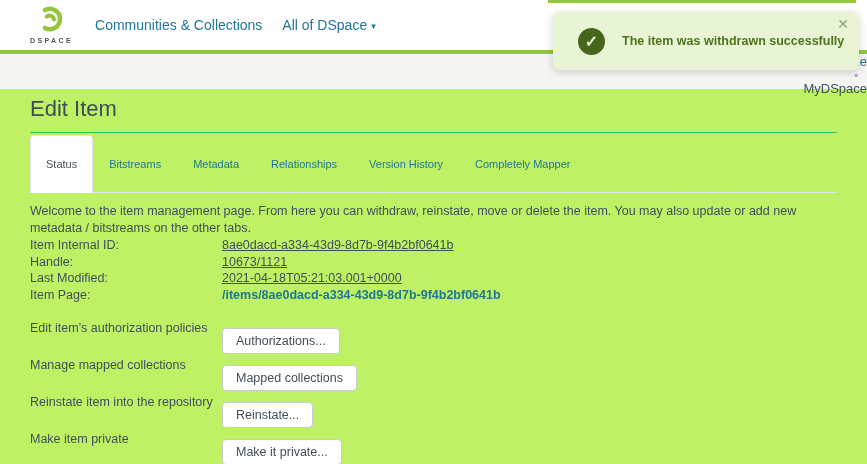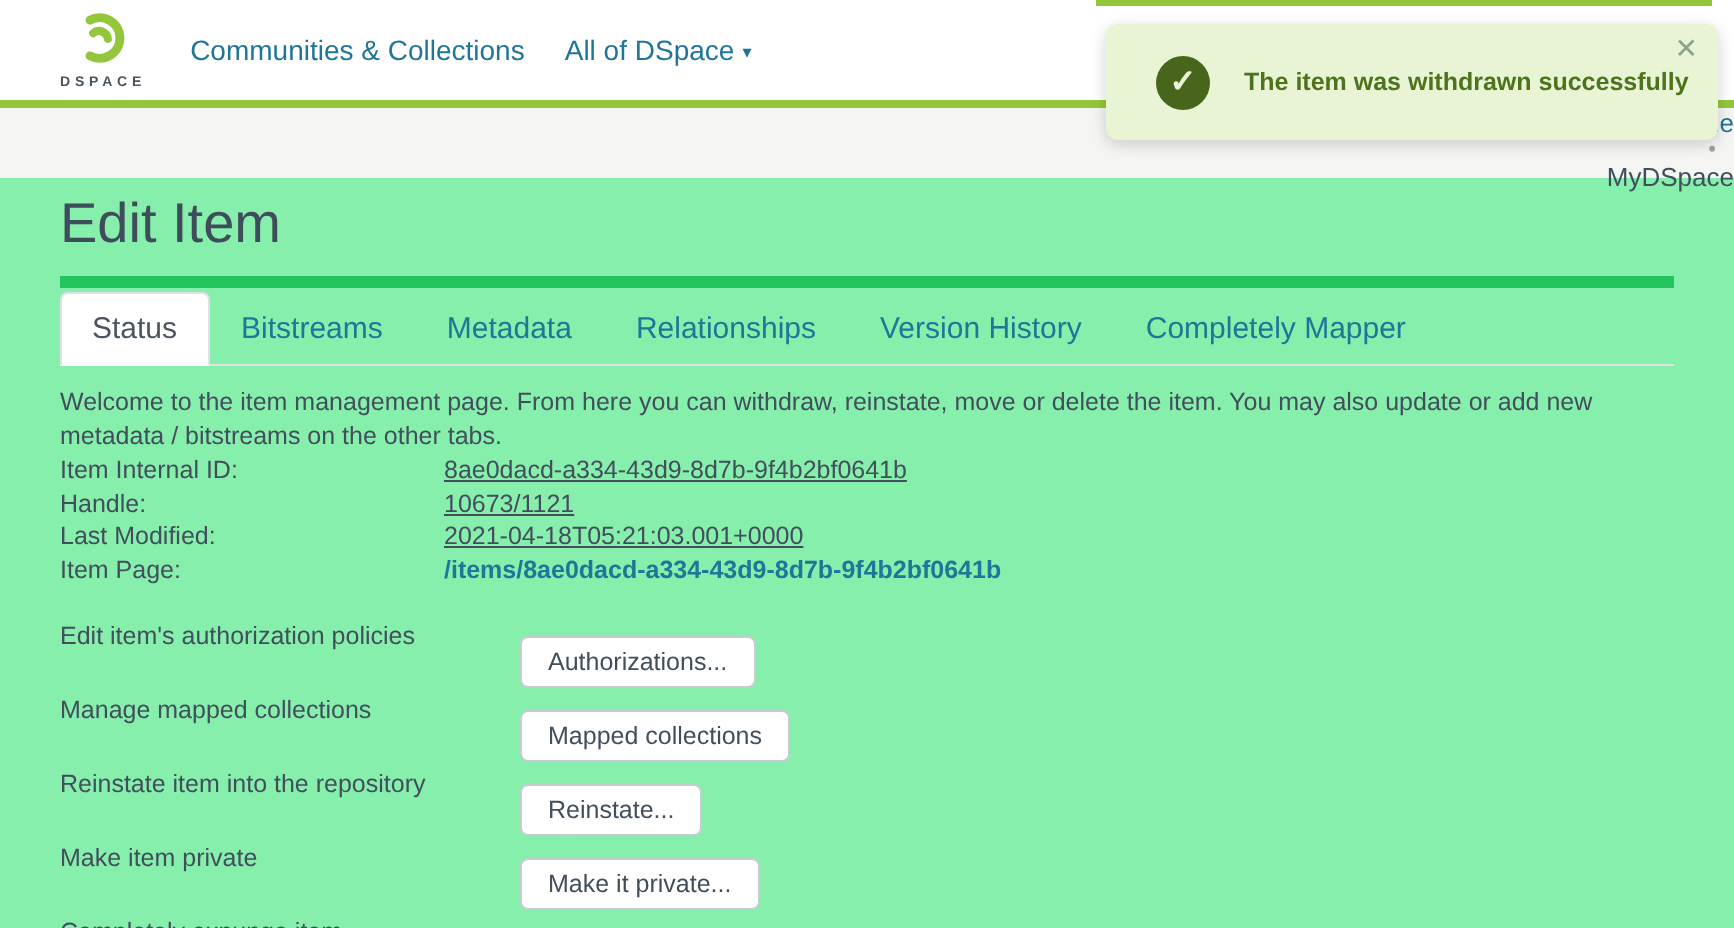--- a/index.html
+++ b/index.html
@@ -4,21 +4,21 @@
 <style>
   * { margin: 0; padding: 0; box-sizing: border-box; }
   html, body { width: 867px; height: 464px; }
   body {
     font-family: "Liberation Sans", sans-serif;
     background: #ffffff;
     color: #414e5c;
     overflow: hidden;
     position: relative;
   }
-  .viewport { position: relative; width: 867px; height: 464px; overflow: hidden; background: #86efac; }
+  .viewport { position: relative; width: 867px; height: 464px; overflow: hidden; background: #bef264; }
 
   
   .topbar { position: absolute; top: 0; left: 0; width: 867px; height: 50px; background: #fff; }
   .topbar-inner { display: flex; align-items: center; height: 50px; padding-left: 30px; }
   .logo { display: flex; flex-direction: column; align-items: center; margin-right: 22px; text-decoration: none; cursor: pointer; }
   .logo-text { font-size: 7px; font-weight: bold; letter-spacing: 2.4px; color: #4a5560; margin-top: 1px; }
   .nav-link { color: #207698; text-decoration: none; font-size: 14px; margin-right: 20px; cursor: pointer; }
   .caret { display: inline-block; font-size: 9px; color: #207698; margin-left: 4px; vertical-align: 1px; }
 
   .green-bar { position: absolute; top: 50px; left: 0; width: 867px; height: 4px; background: #94c63c; }
@@ -26,43 +26,43 @@
   
   .breadcrumb-bar { position: absolute; top: 54px; left: 0; width: 867px; height: 35px; background: #f5f5f3; }
   .breadcrumb-inner { display: flex; align-items: flex-end; height: 35px; padding-left: 30px; font-size: 13px; flex-direction: column; }
   .crumb-link { color: #207698; text-decoration: none; cursor: pointer; }
   .crumb-sep { color: #9aa5a0; margin: 0 9px; font-size: 11px; }
   .crumb-current { color: #414e5c; }
 
   
   .content { position: absolute; top: 89px; left: 30px; width: 807px; }
   h1.page-title {
-    font-size: 28px; font-weight: 400; color: #3f4c5a;
-    padding: 7px 0 10px 0; border-bottom: 6px solid #22c55e;
+    font-size: 22px; font-weight: 400; color: #3f4c5a;
+    padding: 7px 0 10px 0; border-bottom: 1px solid #22c55e;
   }
   .tabs { display: flex; border-bottom: 1px solid #dee2e6; margin-top: 1px; }
   .tab {
-    font-size: 15px; padding: 9px 15px; color: #207698; text-decoration: none;
+    font-size: 11px; padding: 22px 15px; color: #207698; text-decoration: none;
     cursor: pointer; position: relative; bottom: -1px; border: 1px solid transparent; text-align: center;
   }
   .tab.active {
     color: #4a5560; background: #fff;
     border-color: #dee2e6 #dee2e6 #fff #dee2e6;
     border-radius: 4px 4px 0 0;
   }
   .intro { font-size: 12.5px; line-height: 17px; margin-top: 10px; max-width: 805px; color: #414e5c; }
 
   .info-grid { margin-top: 0; font-size: 12.5px; }
   .info-row { display: flex; line-height: 16.5px; }
   .info-label { width: 192px; flex: 0 0 192px; }
   .info-value { color: #414e5c; text-decoration: underline; }
   a.info-link { color: #207698; text-decoration: none; cursor: pointer; font-weight: bold; }
 
   .actions { margin-top: 12px; }
-  .action-row { display: flex; align-items: center; margin-bottom: 12px; height: 25px; gap: 38px; }
+  .action-row { display: flex; align-items: center; margin-bottom: 12px; height: 25px; }
   .action-label { width: 192px; flex: 0 0 192px; font-size: 12.5px; }
   .btn {
     font-family: "Liberation Sans", sans-serif;
     font-size: 12.5px; color: #414e5c; background: #fff;
     border: 1px solid #c6ccd2; border-radius: 4px;
     padding: 5px 13px; cursor: pointer; line-height: 14px; margin-top: 27px;
   }
 
   
   .toast-progress { position: absolute; top: 0; left: 548px; width: 308px; height: 3px; background: #94c63c; z-index: 30; }

